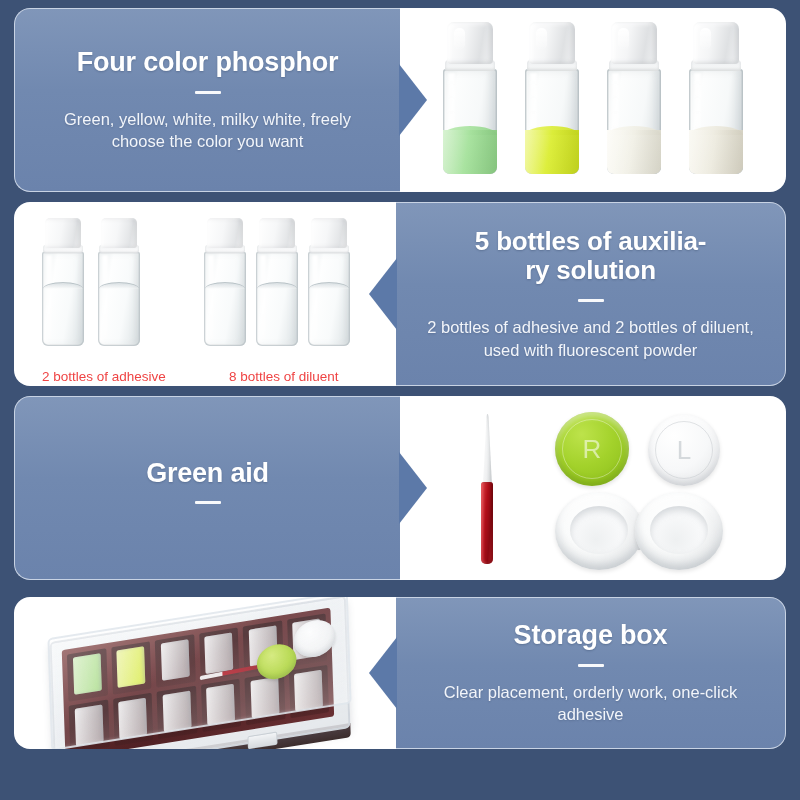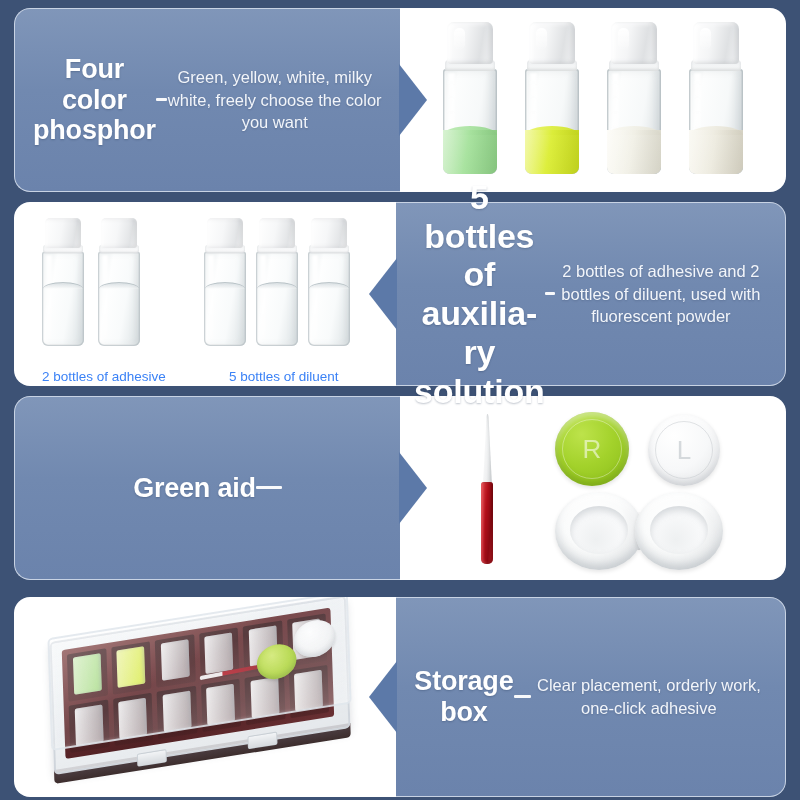--- a/index.html
+++ b/index.html
@@ -13,28 +13,28 @@
 
   .panel {
     position:absolute;
     left:14px; right:14px;
     height:184px;
     display:flex;
   }
   #panel-1 { top:8px; }
   #panel-2 { top:202px; }
   #panel-3 { top:396px; }
-  #panel-4 { top:597px; height:200px; }
+  #panel-4 { top:597px; height:152px; }
 
   
   .textblock {
     position:relative;
     background:linear-gradient(180deg,#8096b9 0%,#7189b0 45%,#6b83ac 100%);
     border:1.5px solid #c8d3e4;
-    display:flex; flex-direction:row;
+    display:flex; flex-direction:column;
     align-items:center; justify-content:center;
     padding:6px 18px;
     z-index:2;
   }
   .textblock.left  { width:386px; border-radius:16px 0 0 16px; border-right:none; }
   .textblock.right { width:390px; border-radius:0 16px 16px 0; border-left:none; margin-left:auto; }
 
   
   .arrow {
     position:absolute; top:50%; transform:translateY(-50%);
@@ -46,21 +46,21 @@
 
   .ttl {
     color:#ffffff;
     font-weight:bold;
     font-size:27px;
     line-height:1.14;
     text-align:center;
     letter-spacing:-0.2px;
     text-shadow:0 1px 2px rgba(30,45,75,.28);
   }
-  .ttl.small { font-size:34px; }
+  .ttl.small { font-size:26px; }
   .divider {
     width:26px; height:3px; background:#ffffff;
     margin:13px 0 14px 0; border-radius:1px; opacity:.95;
   }
   .sub {
     color:#f2f5fa;
     font-size:16.5px;
     line-height:1.38;
     text-align:center;
     max-width:330px;
@@ -157,21 +157,21 @@
     background:linear-gradient(180deg,rgba(255,255,255,.96),rgba(255,255,255,.3));
     filter:blur(1px);
   }
   .lvial .meniscus {
     position:absolute; left:1px; right:1px; top:30px; height:7px;
     background:linear-gradient(180deg,rgba(190,200,205,.55),rgba(255,255,255,.25));
     border-top:1.2px solid rgba(168,180,186,.75);
     border-radius:50%/100% 100% 0 0;
   }
   .cap-label {
-    position:absolute; bottom:2px; font-size:13.5px; color:#3b82f6;
+    position:absolute; bottom:2px; font-size:13.5px; color:#ef4444;
     white-space:nowrap;
   }
   .cap-label.c1 { left:28px; }
   .cap-label.c2 { left:215px; }
 
   
   .mixwrap { position:absolute; inset:0; }
   .stick { position:absolute; left:78px; top:18px; width:18px; height:150px; }
   .stick .tip {
     position:absolute; top:0; left:5px; width:9px; height:72px;
@@ -398,21 +398,21 @@
         <div class="lvial">
           <div class="lbody">
               <div class="meniscus"></div>
             </div>
             <div class="lneck"></div>
             <div class="lcap"></div>
         </div>
       </div>
 
       <div class="cap-label c1">2 bottles of adhesive</div>
-      <div class="cap-label c2">5 bottles of diluent</div>
+      <div class="cap-label c2">8 bottles of diluent</div>
     </div>
   </div>
 
   <div class="textblock right">
     <div class="ttl small" style="white-space:pre-line">5 bottles of auxilia-
 ry solution</div>
     <div class="divider"></div>
     <div class="sub wide">2 bottles of adhesive and 2 bottles of diluent, used with fluorescent powder</div>
 
     <div class="arrow point-left">

